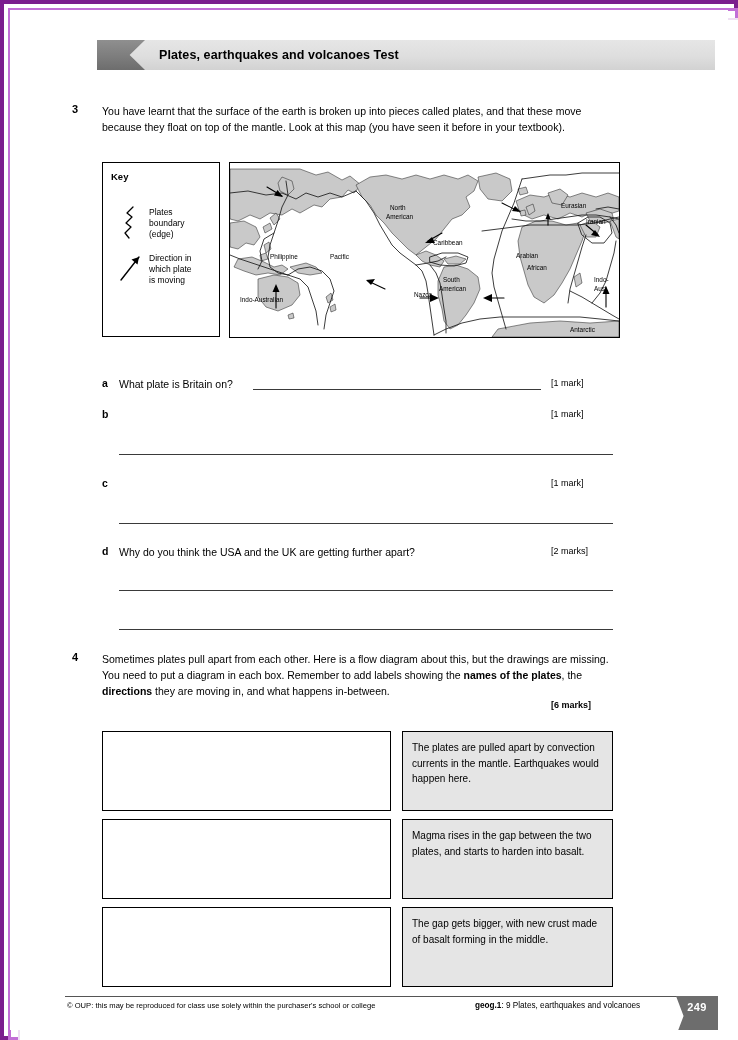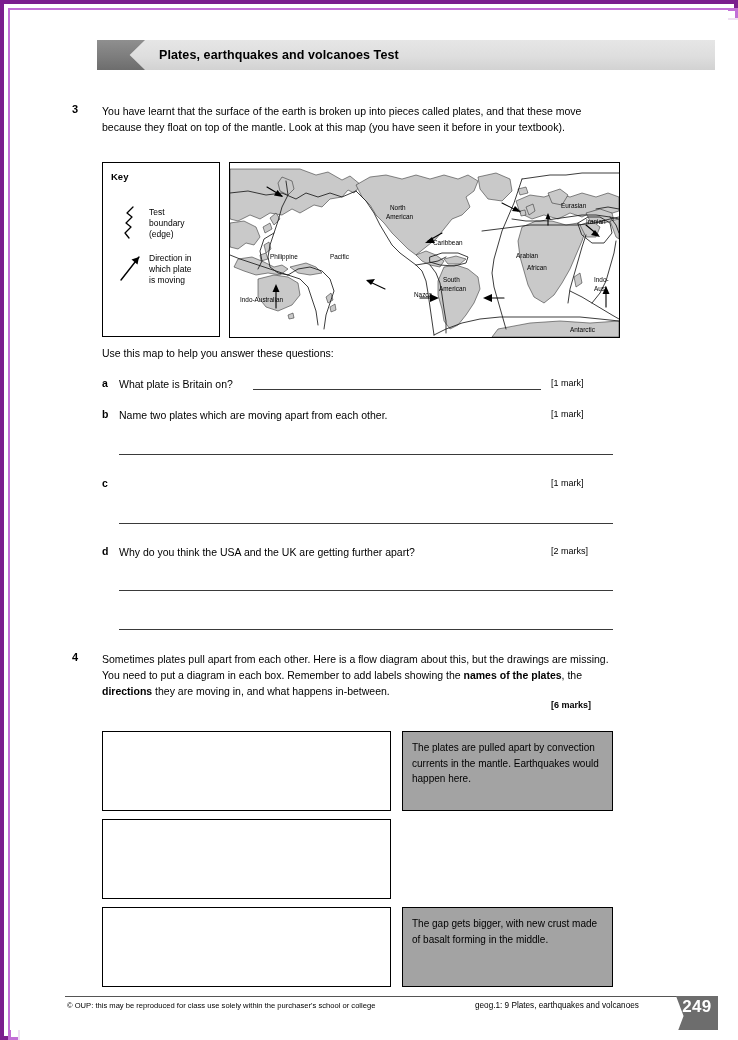--- a/index.html
+++ b/index.html
@@ -166,21 +166,21 @@
   .flow-box {
     position: absolute;
     box-sizing: border-box;
     border: 1.4px solid #000;
     background: #fff;
   }
   .flow-text {
     position: absolute;
     box-sizing: border-box;
     border: 1.4px solid #000;
-    background: #a3a3a3;
+    background: #e5e5e5;
     font-size: 10px;
     line-height: 15.5px;
     color: #000;
     padding: 8px 9px 8px 9px;
   }
 
   
   .footer-rule {
     position: absolute;
     left: 55px; top: 986px;
@@ -195,29 +195,29 @@
     color: #000;
     white-space: nowrap;
   }
   .footer-right {
     position: absolute;
     left: 465px; top: 991px;
     font-size: 8.2px;
     color: #000;
     white-space: nowrap;
   }
-  .footer-right b { font-weight: normal; }
+  .footer-right b { font-weight: bold; }
   .page-badge {
     position: absolute;
     left: 666px; top: 986px;
     width: 42px; height: 40px;
     background: #6d6d6d;
     clip-path: polygon(0 0, 100% 0, 100% 100%, 0 100%, 18% 50%);
     color: #fff;
-    font-size: 17px;
+    font-size: 11px;
     font-weight: bold;
     text-align: center;
     line-height: 22px;
     letter-spacing: 0.3px;
   }
 </style>
 </head>
 <body>
 
 <div class="page-frame">
@@ -243,21 +243,21 @@
 
   <div class="key-box">
     <div class="key-title">Key</div>
 
     <div class="key-sym" style="left:16px; top:42px;">
       <svg width="22" height="36" viewBox="0 0 22 36">
         <path d="M14 2 L8 8 L13 12 L7 18 L12 22 L6 28 L10 33" fill="none" stroke="#000" stroke-width="1.3" stroke-linecap="round" stroke-linejoin="round"></path>
       </svg>
     </div>
     <div class="key-row-label" style="left:46px; top:44px; width:66px;">
-      <div>Test</div>
+      <div>Plates</div>
       <div>boundary</div>
       <div>(edge)</div>
     </div>
 
     <div class="key-sym" style="left:14px; top:88px;">
       <svg width="28" height="32" viewBox="0 0 28 32">
         <path d="M4 29 L22 6" fill="none" stroke="#000" stroke-width="1.4" stroke-linecap="round"></path>
         <path d="M22 6 L14.5 8.5 L20.5 13.5 Z" fill="#000"></path>
       </svg>
     </div>
@@ -422,29 +422,27 @@
       <text class="map-label" x="331" y="45">Eurasian</text>
       <text class="map-label" x="356" y="61">Iranian</text>
       <text class="map-label" x="286" y="95">Arabian</text>
       <text class="map-label" x="297" y="107">African</text>
       <text class="map-label" x="364" y="119">Indo-</text>
       <text class="map-label" x="364" y="128">Aust.</text>
       <text class="map-label" x="340" y="169">Antarctic</text>
     </svg>
   </div>
 
-  <div class="sub-text" style="left:92px; top:336px;">Use this map to help you answer these questions:</div>
 
   <div class="sub-letter" style="left:92px; top:367px;">a</div>
   <div class="sub-text" style="left:109px; top:367px;">What plate is Britain on?</div>
   <div class="rule" style="left:243px; top:379px; width:288px;"></div>
   <div class="marks" style="left:541px; top:368px;">[1 mark]</div>
 
   <div class="sub-letter" style="left:92px; top:398px;">b</div>
-  <div class="sub-text" style="left:109px; top:398px;">Name two plates which are moving apart from each other.</div>
   <div class="marks" style="left:541px; top:399px;">[1 mark]</div>
   <div class="rule" style="left:109px; top:444px; width:494px;"></div>
 
   <div class="sub-letter" style="left:92px; top:467px;">c</div>
   <div class="marks" style="left:541px; top:468px;">[1 mark]</div>
   <div class="rule" style="left:109px; top:513px; width:494px;"></div>
 
   <div class="sub-letter" style="left:92px; top:535px;">d</div>
   <div class="sub-text" style="left:109px; top:535px;">Why do you think the USA and the UK are getting further apart?</div>
   <div class="marks" style="left:541px; top:536px;">[2 marks]</div>
@@ -457,20 +455,21 @@
     <span>drawings are missing. You need to put a diagram in each box. Remember to add labels</span>
     <span>showing the </span><b>names of the plates</b><span>, the </span><b>directions</b><span> they are moving in, and what happens</span>
     <span>in-between.</span>
   </div>
   <div class="marks" style="left:541px; top:690px;font-weight:bold;">[6 marks]</div>
 
   <div class="flow-box" style="left:92px; top:721px; width:289px; height:80px;"></div>
   <div class="flow-text" style="left:392px; top:721px; width:211px; height:80px;">The plates are pulled apart by convection currents in the mantle. Earthquakes would happen here.</div>
 
   <div class="flow-box" style="left:92px; top:809px; width:289px; height:80px;"></div>
+  <div class="flow-text" style="left:392px; top:809px; width:211px; height:80px;">Magma rises in the gap between the two plates, and starts to harden into basalt.</div>
 
   <div class="flow-box" style="left:92px; top:897px; width:289px; height:80px;"></div>
   <div class="flow-text" style="left:392px; top:897px; width:211px; height:80px;">The gap gets bigger, with new crust made of basalt forming in the middle.</div>
 
   <div class="footer-rule"></div>
   <div class="footer-left">© OUP: this may be reproduced for class use solely within the purchaser's school or college</div>
   <div class="footer-right"><b>geog.1</b><span>: 9 Plates, earthquakes and volcanoes</span></div>
   <div class="page-badge">249</div>
 
 </div>

